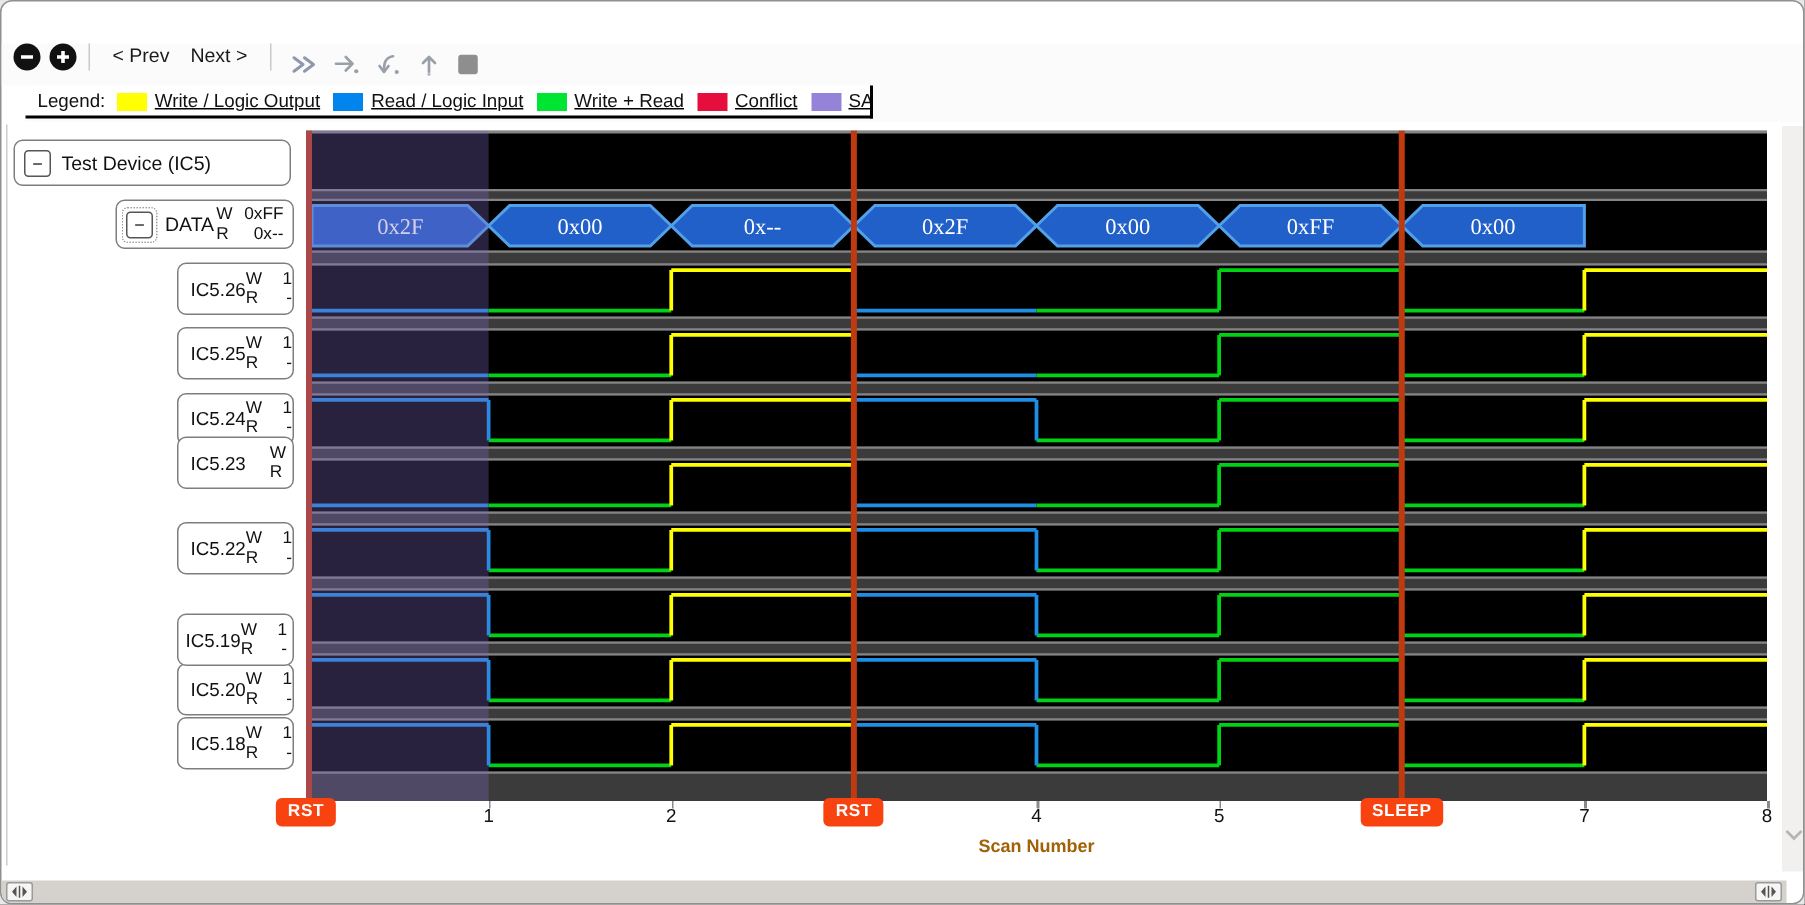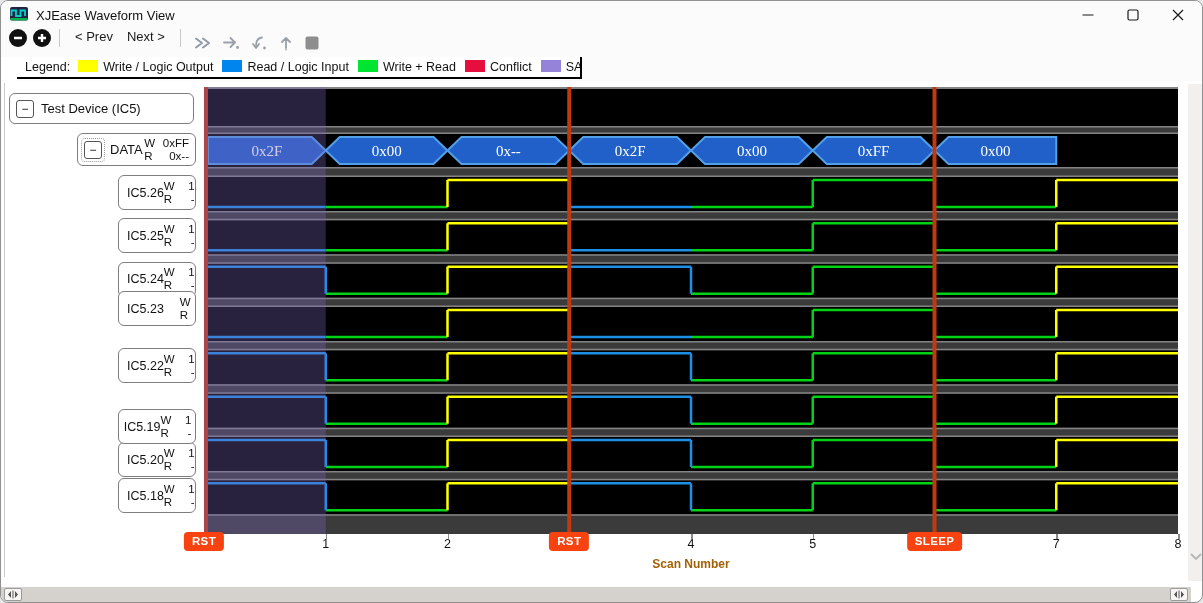--- a/index.html
+++ b/index.html
@@ -19,21 +19,21 @@
                align-items:center;justify-content:center;margin-left:8px;}
   .tool-sep{width:1px;height:18px;background:#c9c9c9;margin:0 8px;}
   .tool-text{font-size:13px;color:#1a1a1a;margin:0 7px;white-space:nowrap;}
   .tool-icon{margin:0 5px;display:flex;align-items:center;}
   
   .legendbar{position:absolute;left:16px;top:56px;width:100%;height:24px;background:#fbfbfb;display:flex;}
   .legend-box{width:565px;height:22px;background:#ffffff;border-bottom:2px solid #000;
               border-right:2px solid #000;display:flex;align-items:center;padding-left:8px;
               box-sizing:border-box;overflow:hidden;}
   .legend-label{font-size:12.5px;color:#111;margin-right:8px;white-space:nowrap;}
-  .legend-item{display:flex;align-items:flex-start;margin-right:9px;}
+  .legend-item{display:flex;align-items:flex-end;margin-right:9px;text-decoration:underline;}
   .legend-swatch{width:20px;height:12px;margin-right:5px;flex:none;}
   .legend-item span{font-size:12.5px;color:#111;white-space:nowrap;}
   
   .side-line{position:absolute;left:3px;top:82px;width:1px;height:494px;background:#cccccc;}
   .navbox{position:absolute;background:#fff;border:1.5px solid #7e7e7e;border-radius:6px;
           box-sizing:border-box;display:flex;align-items:center;}
   .collapse-btn{width:16px;height:16px;border:1px solid #555;border-radius:3px;background:#fff;
                 display:flex;align-items:center;justify-content:center;font-size:12px;color:#111;
                 line-height:1;flex:none;}
   .focus-wrap{border:1px dotted #999;border-radius:4px;padding:2px;display:flex;flex:none;}
@@ -63,47 +63,20 @@
                align-items:center;justify-content:center;}
   .vscroll{position:absolute;left:1187px;top:83px;width:15px;height:497px;background:#f1f0ee;
            display:flex;align-items:flex-end;justify-content:center;padding-bottom:20px;
            box-sizing:border-box;}
 </style>
 </head>
 <body>
 
 <div id="window">
 
-  <div class="titlebar">
-    <span class="app-icon">
-      <svg width="18" height="16" viewBox="0 0 18 16">
-        <rect x="0" y="0" width="18" height="13.5" rx="2" fill="#232346"></rect>
-        <path d="M1.5 9 L1.5 3.5 L6 3.5 L6 9 L10.5 9 L10.5 3.5 L15 3.5 L15 9" stroke="#00d2c8" stroke-width="1.8" fill="none"></path>
-        <rect x="0.5" y="11" width="17" height="2.4" fill="#00b44c"></rect>
-      </svg>
-    </span>
-    <span class="title-text">XJEase Waveform View</span>
-    <div class="win-controls">
-      <div class="win-btn">
-        <svg width="12" height="12" viewBox="0 0 12 12">
-            <line x1="0.5" y1="6" x2="11.5" y2="6" stroke="#1a1a1a" stroke-width="1.2"></line>
-          </svg>
-      </div>
-      <div class="win-btn">
-        <svg width="12" height="12" viewBox="0 0 12 12">
-            <rect x="1" y="1" width="10" height="10" rx="1.5" fill="none" stroke="#1a1a1a" stroke-width="1.2"></rect>
-          </svg>
-      </div>
-      <div class="win-btn">
-        <svg width="12" height="12" viewBox="0 0 12 12">
-            <path d="M1 1 L11 11 M11 1 L1 11" stroke="#1a1a1a" stroke-width="1.2"></path>
-          </svg>
-      </div>
-    </div>
-  </div>
 
   <div class="toolbar">
     <div class="tool-circle">
       <svg width="12" height="12" viewBox="0 0 12 12">
           <line x1="2" y1="6" x2="10" y2="6" stroke="#fff" stroke-width="2.4"></line>
         </svg>
     </div>
     <div class="tool-circle" style="margin-left:6px;">
       <svg width="12" height="12" viewBox="0 0 12 12">
           <line x1="2" y1="6" x2="10" y2="6" stroke="#fff" stroke-width="2.4"></line>

